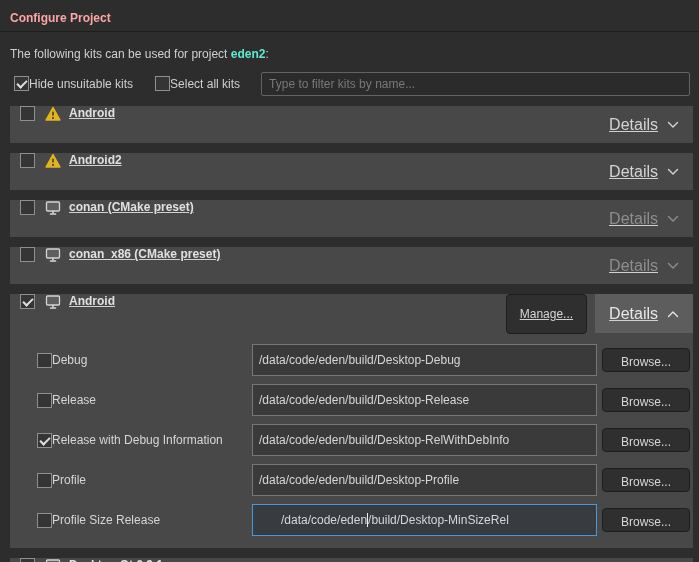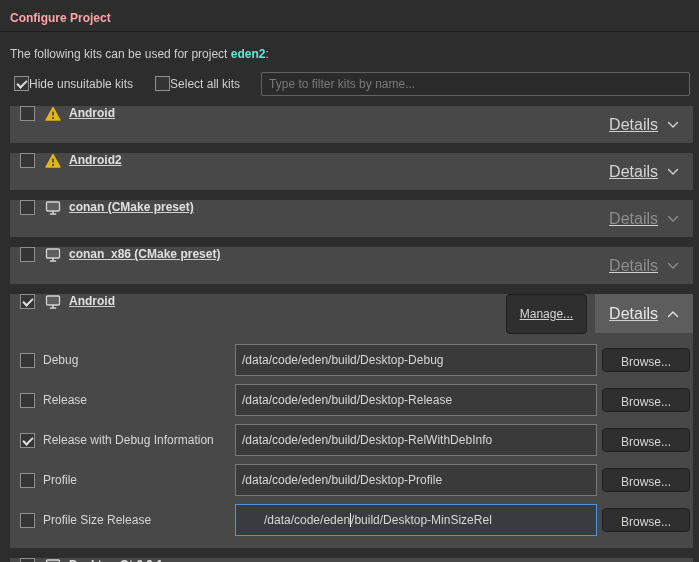--- a/index.html
+++ b/index.html
@@ -61,21 +61,21 @@
   .chev.up svg{transform:rotate(180deg);}
   .qt-btn{
     background:#2f2f2f;border:1px solid #1e1e1e;border-radius:4px;
     color:#d6d6d6;font-size:12px;padding:0 12px;height:40px;
     font-family:"Liberation Sans",sans-serif;cursor:default;
   }
   .manage-btn{margin-right:8px;padding:0 13px;}
   .kit-configs{padding:11px 3px 12px 10px;}
   .cfg-row{display:flex;align-items:center;margin-bottom:8px;}
   .cfg-row:last-child{margin-bottom:0;}
-  .cfg-left{width:215px;display:flex;align-items:center;gap:8px;flex:none;}
+  .cfg-left{width:215px;display:flex;align-items:center;flex:none;margin-left:17px;}
   .cfg-label{font-size:12px;color:#d6d6d6;}
   .path-input{
     flex:1;height:32px;box-sizing:border-box;
     background:#3a3a3a;border:1px solid #767676;
     color:#d6d6d6;font-size:12px;padding:0 6px;outline:none;
     font-family:"Liberation Sans",sans-serif;
   }
   .path-input.div-input{display:flex;align-items:center;white-space:pre;}
   .path-input.focused{border:1px solid #4a97d9;background:#383c40;padding-left:28px;}
   .caret{display:inline-block;width:1px;height:14px;background:#efefef;}

